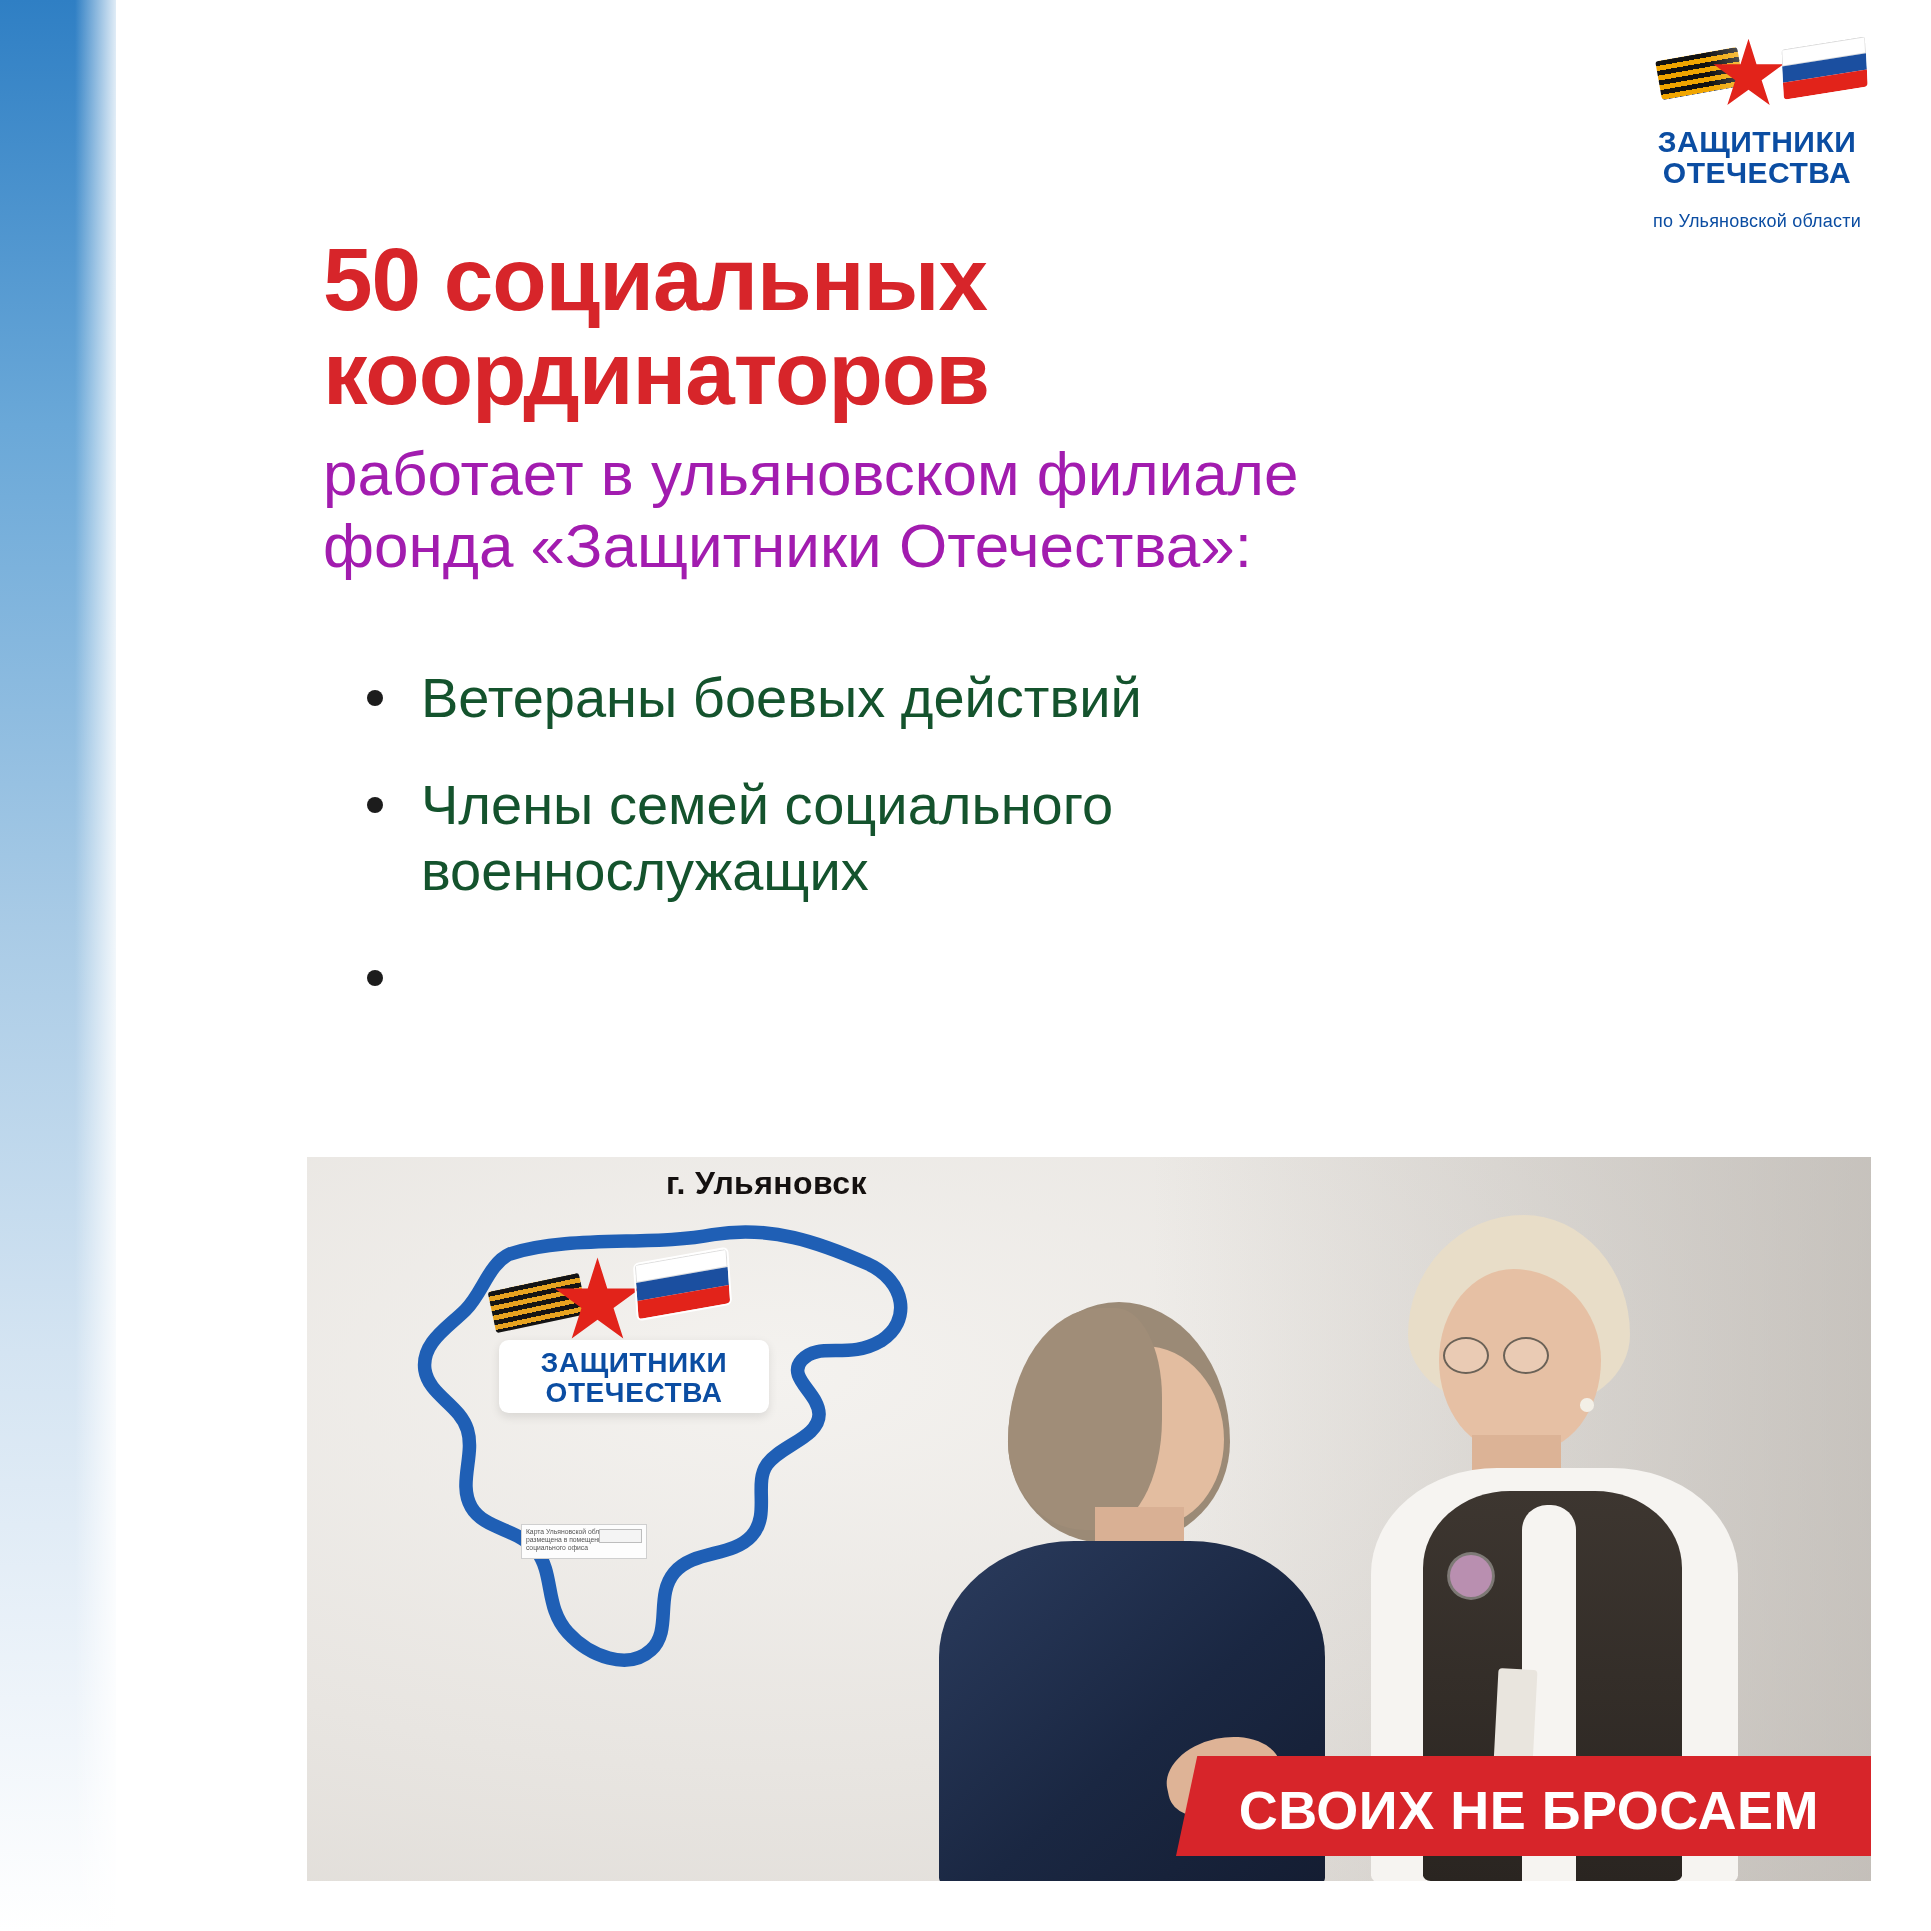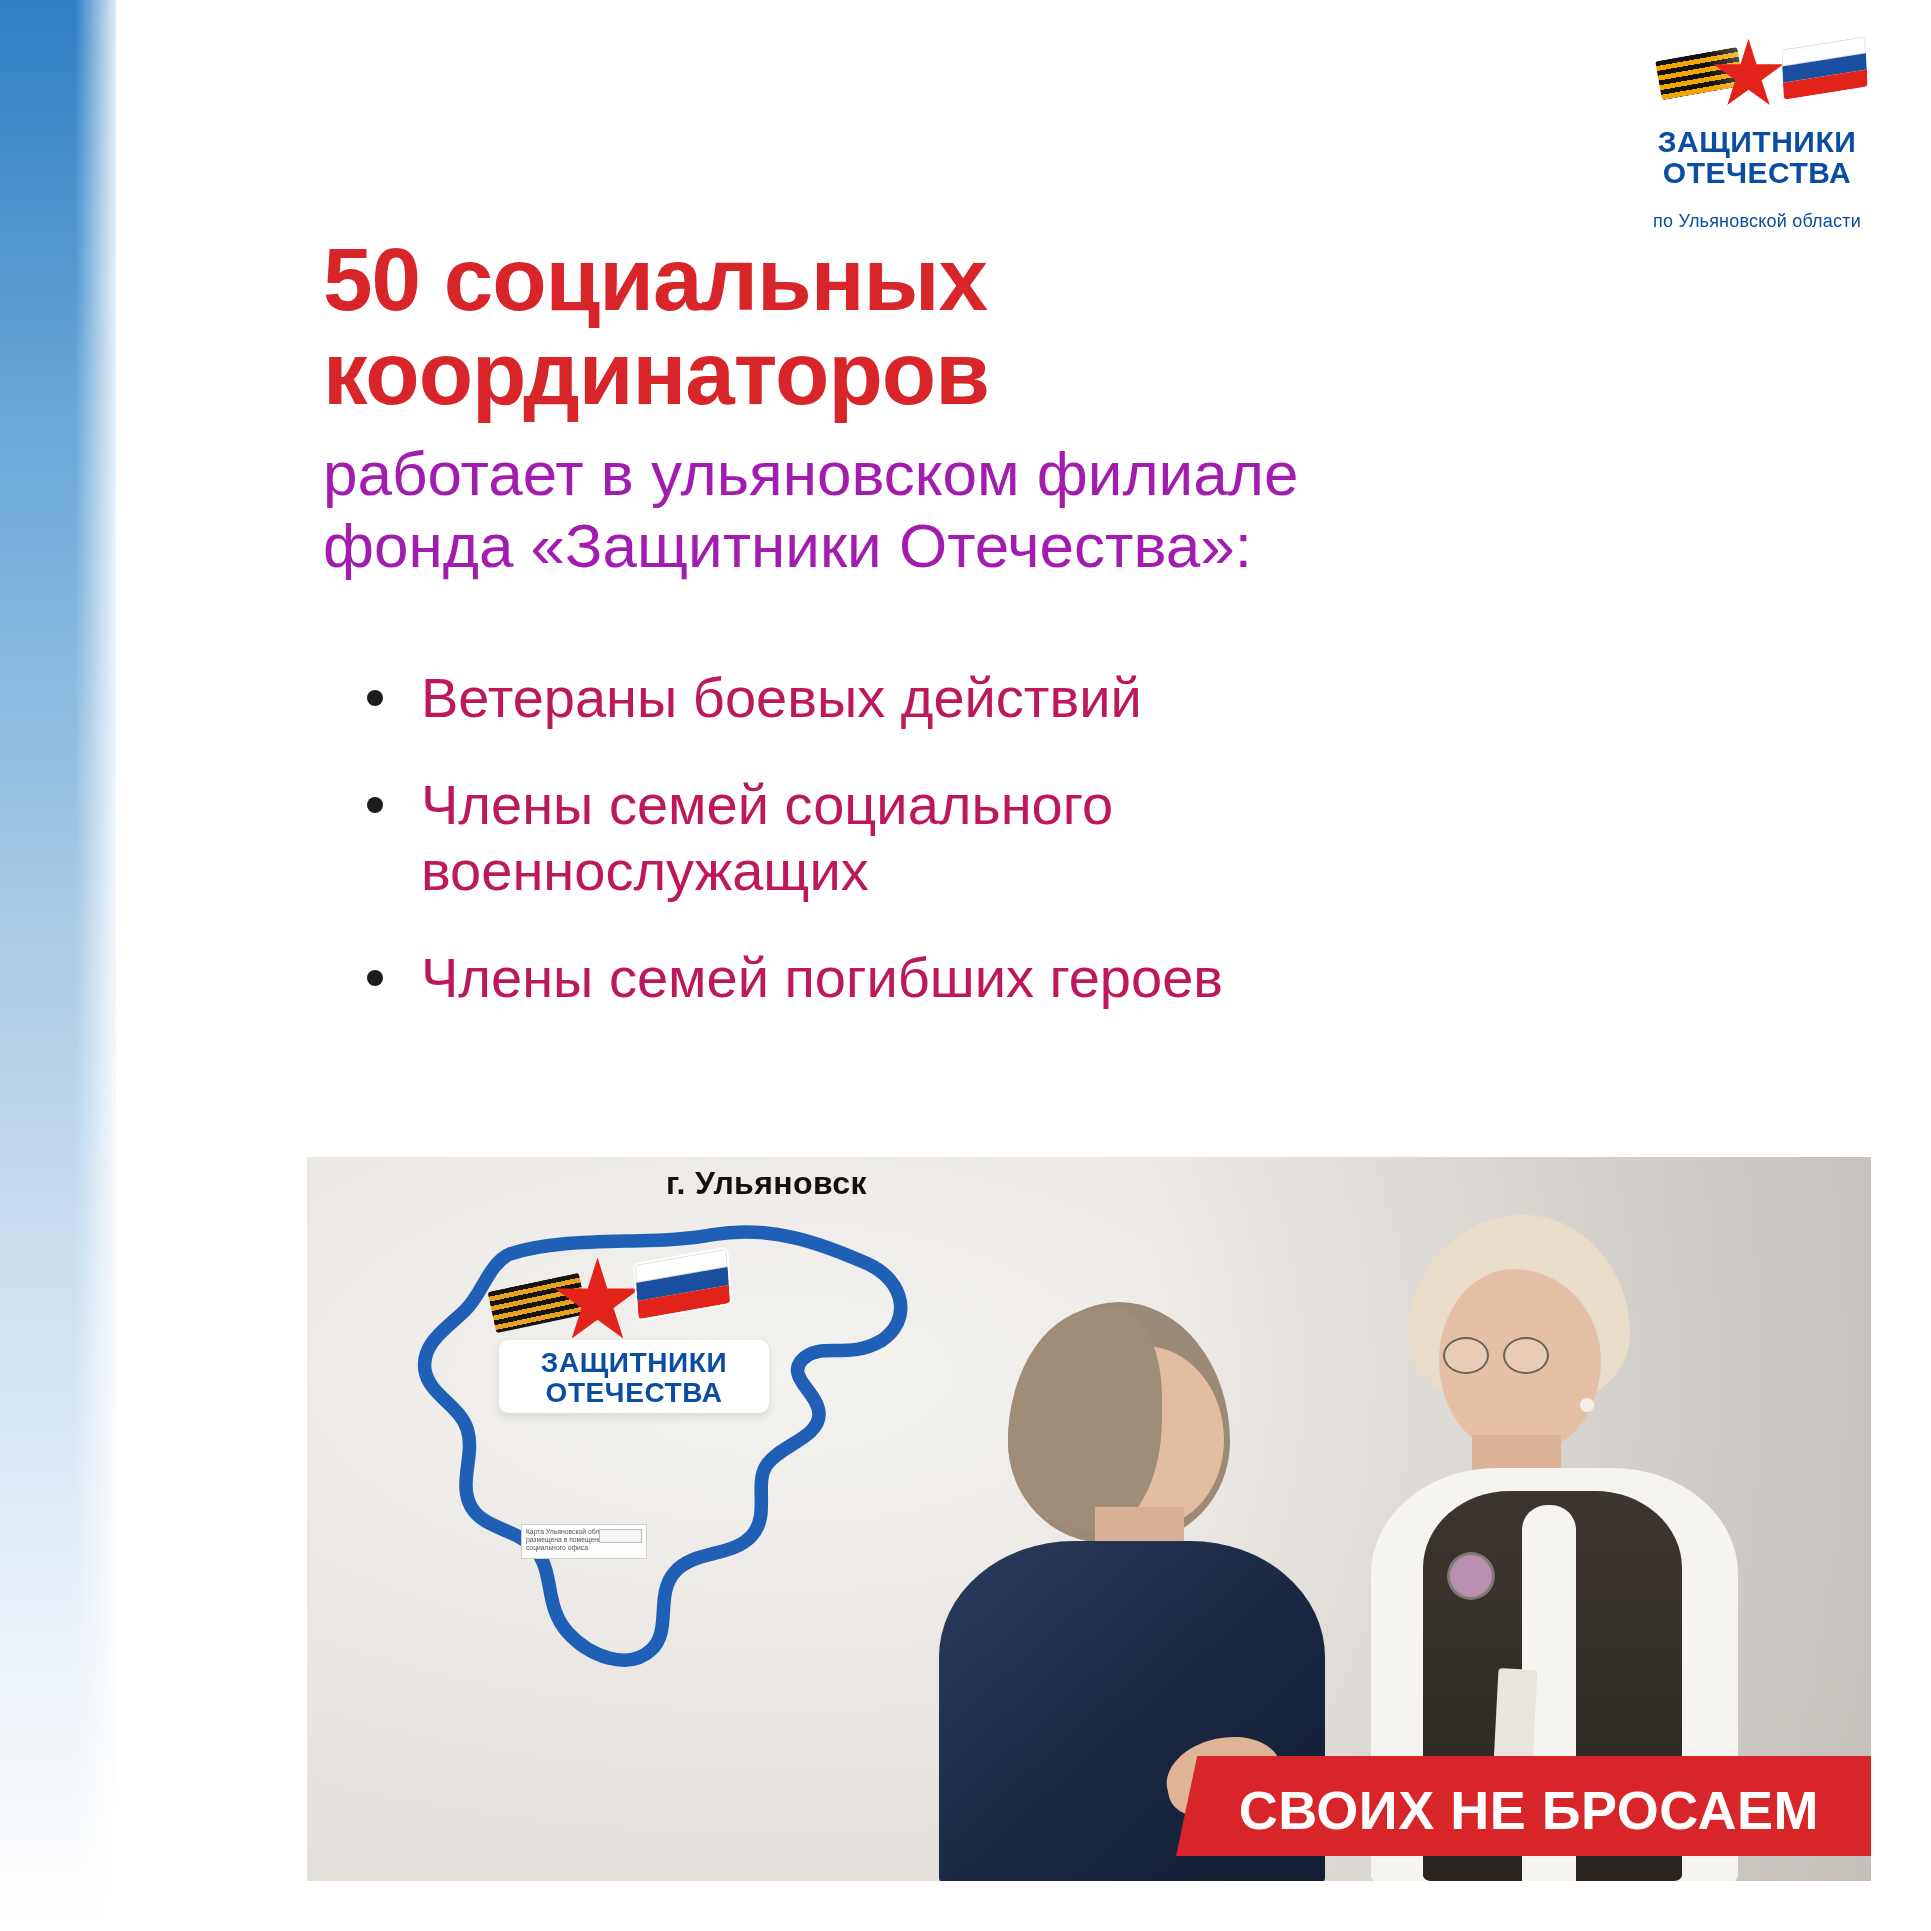--- a/index.html
+++ b/index.html
@@ -131,21 +131,21 @@
     max-width: 1159px;
   }
 
   .bullets {
     margin: 83px 0 0 0;
     padding: 0;
     list-style: none;
   }
   .bullets li {
     position: relative;
-    color: #be185d;
+    color: #14532d;
     font-size: 56px;
     line-height: 1.18;
     padding-left: 98px;
     margin-bottom: 41px;
     max-width: 1023px;
   }
   .bullets li .dot {
     position: absolute;
     left: 44px;
     top: 25px;
@@ -466,21 +466,20 @@
     <li>
       <span class="dot"></span>
       <span>Ветераны боевых действий</span>
     </li>
     <li>
       <span class="dot"></span>
       <span>Члены семей социального военнослужащих</span>
     </li>
     <li>
       <span class="dot"></span>
-      <span>Члены семей погибших героев</span>
     </li>
   </ul>
 </div>
 
 <div class="photo">
   <div class="wall"></div>
   <div class="wall-shadow"></div>
 
   <div class="map">
     <svg viewBox="0 0 620 560" xmlns="http://www.w3.org/2000/svg">

